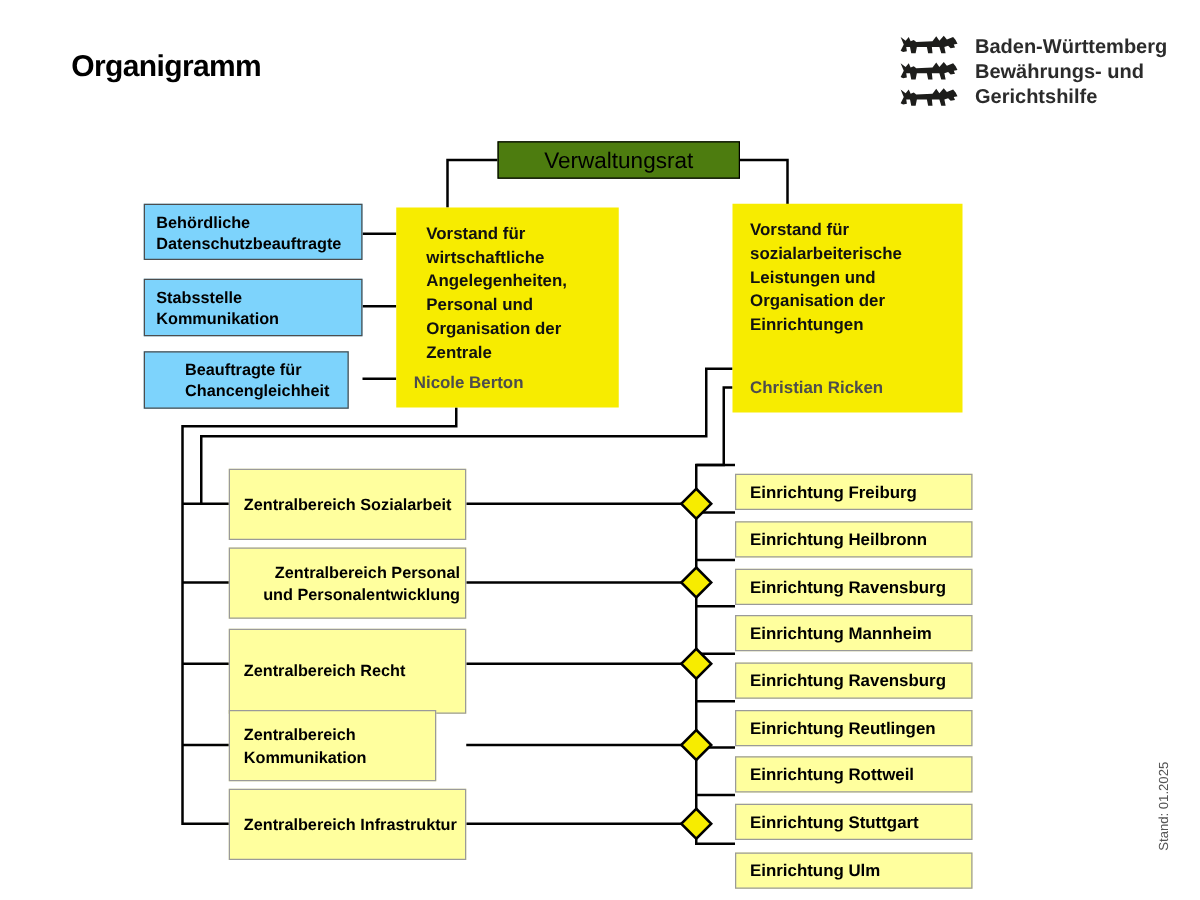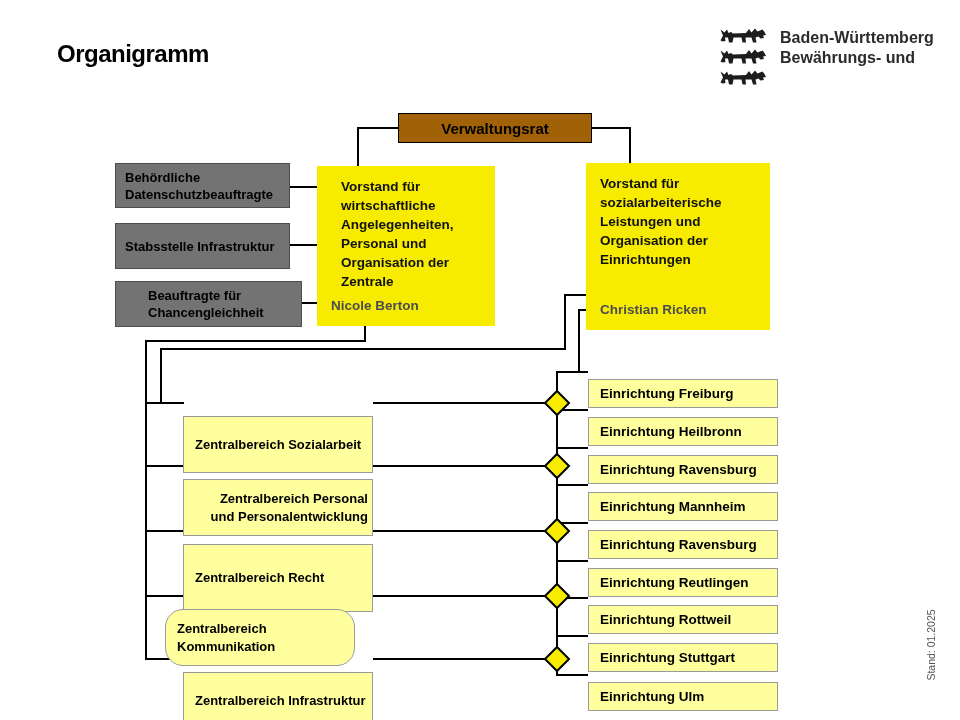--- a/index.html
+++ b/index.html
@@ -15,37 +15,37 @@
     letter-spacing:-0.5px;color:#000;
   }
   .logo{position:absolute;left:716px;top:26px;display:flex;align-items:flex-start;justify-content:flex-end;}
   .logo-emblem{width:54px;height:64px;margin-right:10px;}
   .logo-text{font-size:16px;line-height:20px;font-weight:700;color:#2b2b2b;padding-top:2px;}
   
   svg.wires{position:absolute;left:0;top:0;z-index:1;}
   
   .box{position:absolute;z-index:2;box-sizing:border-box;display:flex;align-items:center;}
   .root-box{
-    background:#a16207;border:1.6px solid #000;justify-content:center;
-    font-weight:700;font-size:15px;
+    background:#4d7c0f;border:1.6px solid #000;justify-content:center;
+    font-weight:400;font-size:18px;
   }
   .vorstand{
     background:#f7ec00;border:none;display:block;padding:11px 12px 10px 14px;
     font-size:13.5px;line-height:19px;font-weight:700;color:#111;
   }
   .vorstand .person{
     position:absolute;left:14px;bottom:11px;font-weight:700;color:#4d4d4d;font-size:13.5px;
   }
   .staff-box{
-    background:#737373;border:1px solid #4d4d4d;padding-left:9px;
+    background:#7dd3fc;border:1px solid #4d4d4d;padding-left:9px;
     font-size:13px;line-height:17px;font-weight:700;
   }
   .central-box{
     background:#ffff9e;border:1px solid #9a9a9a;padding-left:11px;padding-right:4px;
-    font-size:13px;line-height:18px;font-weight:700;margin-top:41px;
+    font-size:13px;line-height:18px;font-weight:700;
   }
   .facility-box{
     background:#ffff9e;border:1px solid #9a9a9a;padding-left:11px;
     font-size:13.5px;font-weight:700;white-space:nowrap;margin-top:21px;
   }
   .stand-note{
     position:absolute;left:931px;top:645px;transform:translate(-50%,-50%) rotate(-90deg);
     font-size:10.5px;color:#555;white-space:nowrap;
   }
 </style>
@@ -60,20 +60,21 @@
     <svg class="logo-emblem" viewBox="0 0 52 64" xmlns="http://www.w3.org/2000/svg" aria-hidden="true">
       <g fill="#1d1d1b">
         <path id="lion" d="M3.5,14.5 L6,9.5 L3.5,3.5 L7.5,6.5 L10,3.5 L11.5,7 L14,6 L16,7.5 L29,7 L32,3 L34.5,6.5 L38,2.5 L40.5,5.5 L45.5,3.5 L47.5,6 L49,9 L46,9.5 L47,12 L43.5,12.5 L41.5,10.5 L38.5,11.5 L39.5,16.5 L36,16.5 L34.5,11.5 L28.5,11.5 L29,16.5 L25.5,16.5 L24.5,11.5 L16.5,11.5 L15.5,16.5 L12,16.5 L11,11.5 L8,11.5 L8.5,15 L5.5,15.5 Z"></path>
         <use href="#lion" transform="translate(0,21)"></use>
         <use href="#lion" transform="translate(0,42)"></use>
       </g>
     </svg>
     <div class="logo-text">
       <div>Baden-Württemberg</div>
       <div>Bewährungs- und</div>
+      <div>Gerichtshilfe</div>
     </div>
   </div>
 
   <svg class="wires" width="960" height="720" viewBox="0 0 960 720" xmlns="http://www.w3.org/2000/svg" aria-hidden="true">
     <g stroke="#000" stroke-width="2" fill="none">
 
       <path d="M398,128 H358 V166"></path>
       <path d="M592,128 H630 V165"></path>
 
       <path d="M290,187 H317"></path>
@@ -123,36 +124,36 @@
   </div>
   <div class="box vorstand" style="left:586px;top:163px;width:184px;height:167px;">
     <span>Vorstand für sozialarbeiterische Leistungen und Organisation der Einrichtungen</span>
     <span class="person">Christian Ricken</span>
   </div>
 
   <div class="box staff-box" style="left:115px;top:163px;width:175px;height:45px;">
     <span>Behördliche Datenschutzbeauftragte</span>
   </div>
   <div class="box staff-box" style="left:115px;top:223px;width:175px;height:46px;">
-    <span>Stabsstelle Infrastruktur</span>
+    <span>Stabsstelle Kommunikation</span>
   </div>
-  <div class="box staff-box" style="left:115px;top:281px;width:187px;height:46px;padding-left:32px;">
+  <div class="box staff-box" style="left:115px;top:281px;width:164px;height:46px;padding-left:32px;">
     <span>Beauftragte für Chancengleichheit</span>
   </div>
 
   <div class="box central-box" style="left:183px;top:375px;width:190px;height:57px;">
     <span>Zentralbereich Sozialarbeit</span>
   </div>
   <div class="box central-box" style="left:183px;top:438px;width:190px;height:57px;text-align:right;">
     <span>Zentralbereich Personal und Personalentwicklung</span>
   </div>
   <div class="box central-box" style="left:183px;top:503px;width:190px;height:68px;">
     <span>Zentralbereich Recht</span>
   </div>
-  <div class="box central-box" style="left:165px;top:568px;width:190px;height:57px;border-radius:18px;">
+  <div class="box central-box" style="left:183px;top:568px;width:166px;height:57px;">
     <span>Zentralbereich Kommunikation</span>
   </div>
   <div class="box central-box" style="left:183px;top:631px;width:190px;height:57px;">
     <span>Zentralbereich Infrastruktur</span>
   </div>
 
   <div class="box facility-box" style="left:588px;top:358px;width:190px;height:29px;">
     <span>Einrichtung Freiburg</span>
   </div>
   <div class="box facility-box" style="left:588px;top:396px;width:190px;height:29px;">

